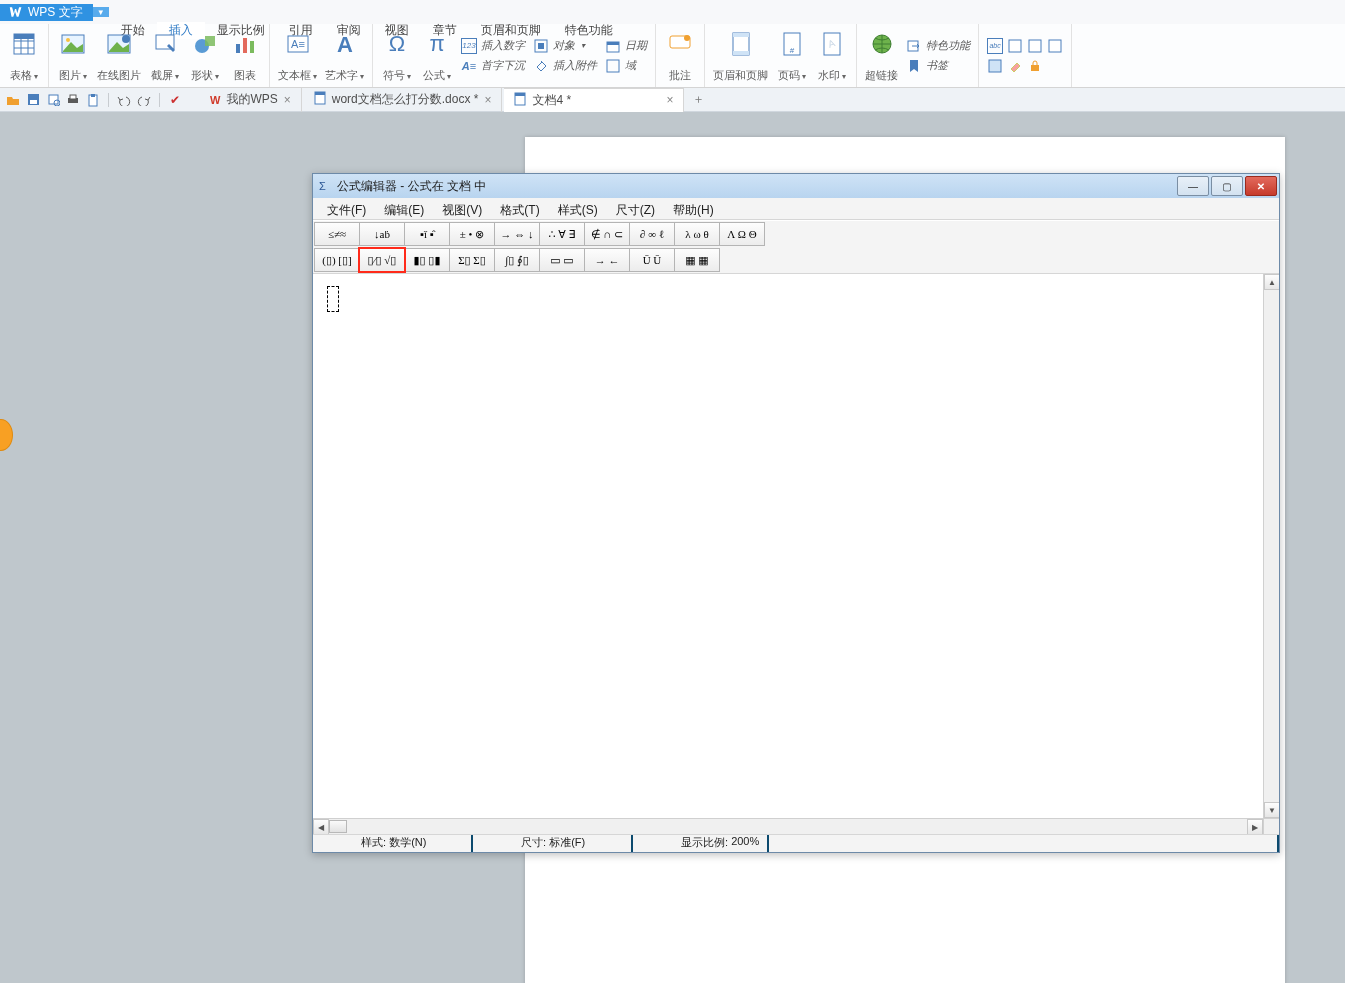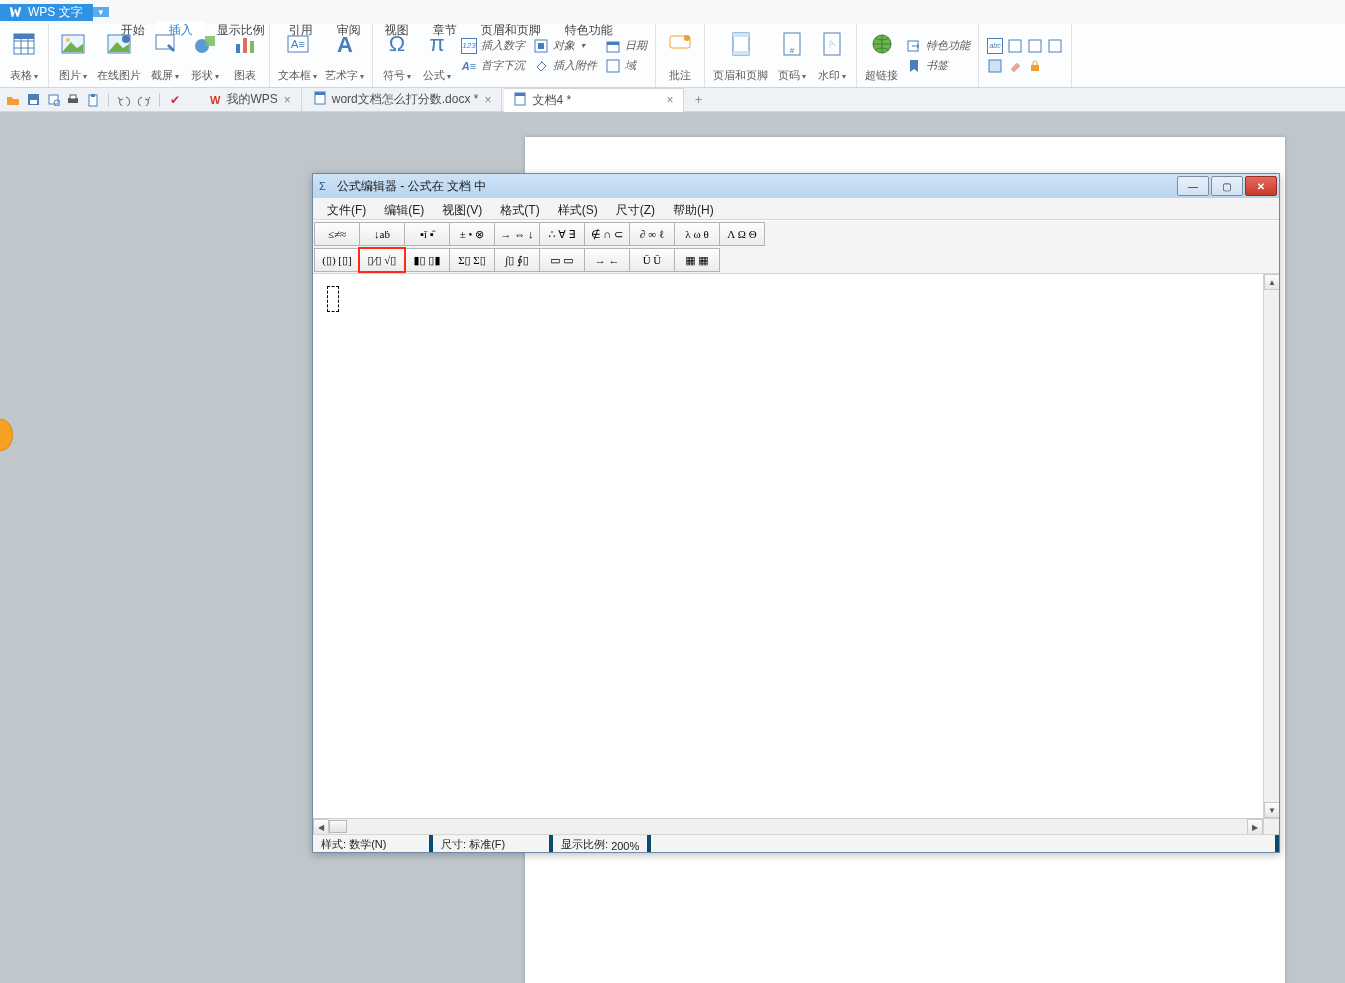--- a/index.html
+++ b/index.html
@@ -63,21 +63,21 @@
 .eq-vscroll { position:absolute; top:0; right:0; bottom:16px; width:16px; background:#f0f0f0; border-left:1px solid #d0d0d0;}
 .eq-vscroll .arrow, .eq-hscroll .arrow { width:16px; height:16px; background:linear-gradient(#fdfdfd,#e6e6e6); border:1px solid #c8c8c8; display:flex; align-items:center; justify-content:center; font-size:8px; color:#555;}
 .eq-vscroll .arrow.bot { position:absolute; bottom:0;}
 .eq-hscroll { position:absolute; left:0; right:16px; bottom:0; height:16px; background:#f0f0f0; border-top:1px solid #d0d0d0;}
 .eq-hscroll .arrow.left{ position:absolute; left:0;}
 .eq-hscroll .arrow.right{ position:absolute; right:0;}
 .eq-hscroll .thumb { position:absolute; left:16px; width:18px; top:1px; bottom:1px; background:linear-gradient(#fafafa,#e2e2e2); border:1px solid #b8b8b8;}
 .eq-corner { position:absolute; right:0; bottom:0; width:16px;height:16px; background:#f0f0f0; border-left:1px solid #d0d0d0; border-top:1px solid #d0d0d0;}
 
 .eq-status { height:18px; background:#f4f4f4; border-top:1px solid #d6d6d6; display:flex; align-items:center; font-size:11px; color:#222;}
-.eq-status .cell { border-right:4px solid #0c4a6e; padding:0 8px; height:100%; display:flex; align-items:flex-end;}
+.eq-status .cell { border-right:2px solid #0c4a6e; padding:0 8px; height:100%; display:flex; align-items:flex-start;margin-left:40px;}
 .eq-status .wide { flex:0 0 120px;}
 .eq-status .grow { flex:1;}
 </style>
 </head>
 <body>
 
 <div class="menubar">
   <div class="app-badge">
     <svg width="14" height="14" viewBox="0 0 24 24">
         <path d="M3 4h4l3 10 2-7h2l2 7 3-10h4L18 20h-3l-3-9-3 9H6z"></path>

